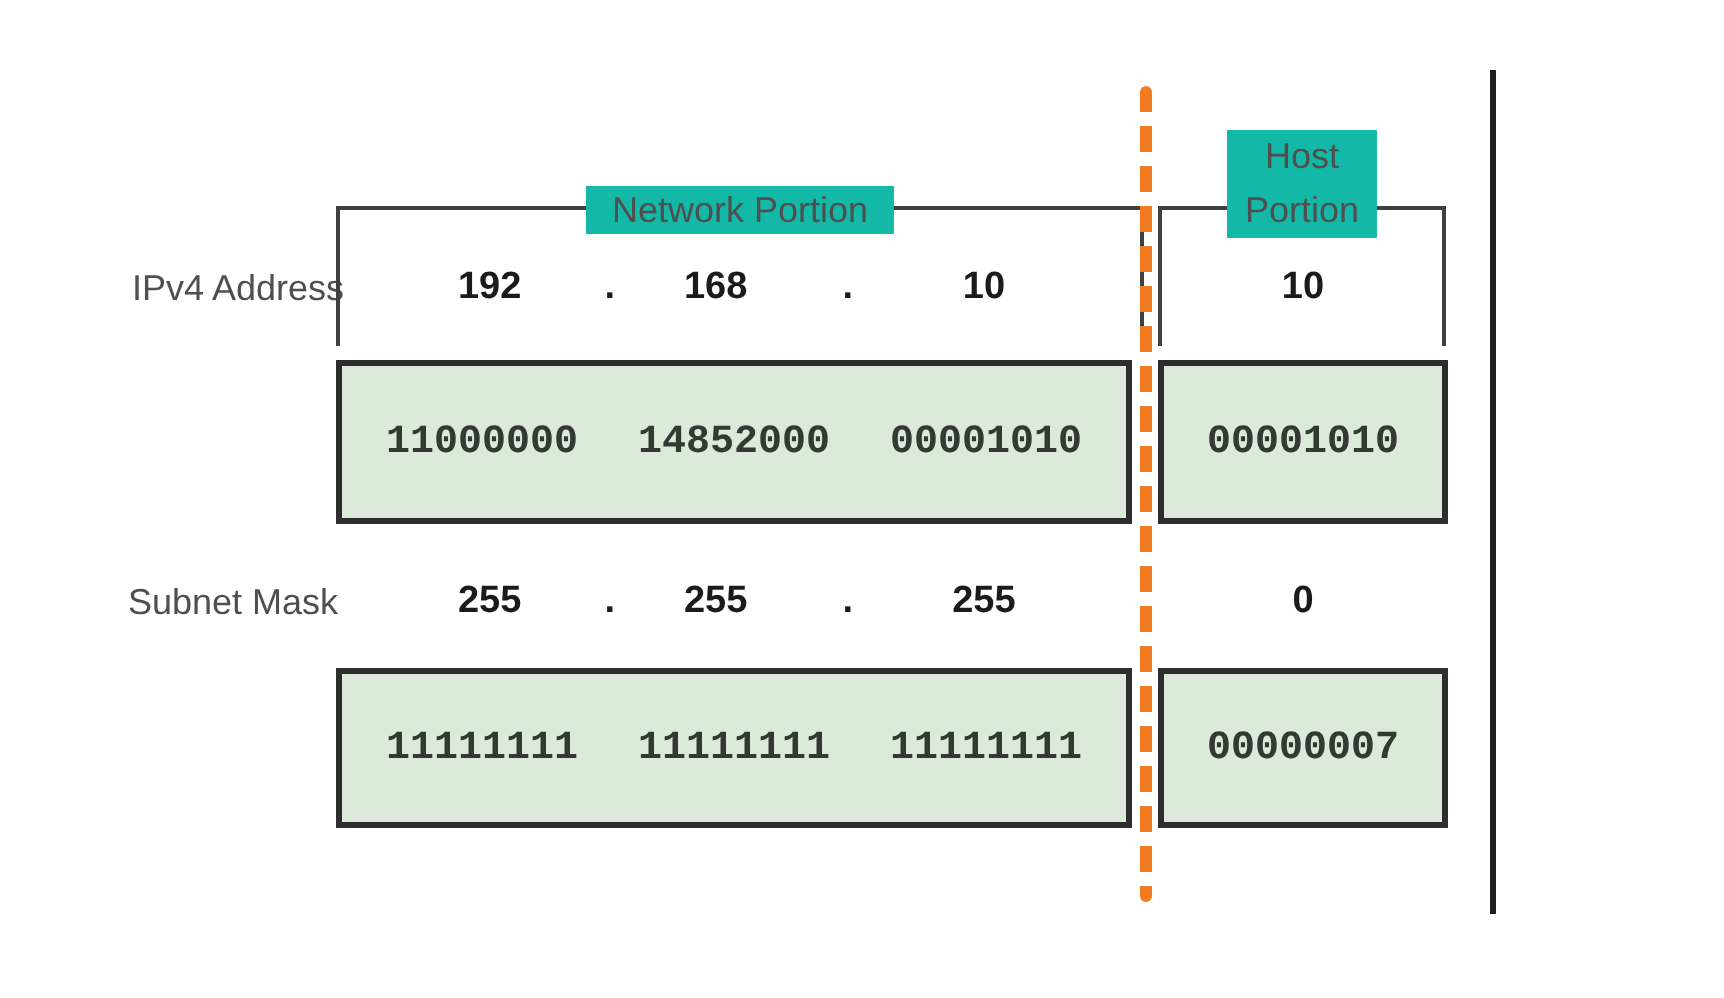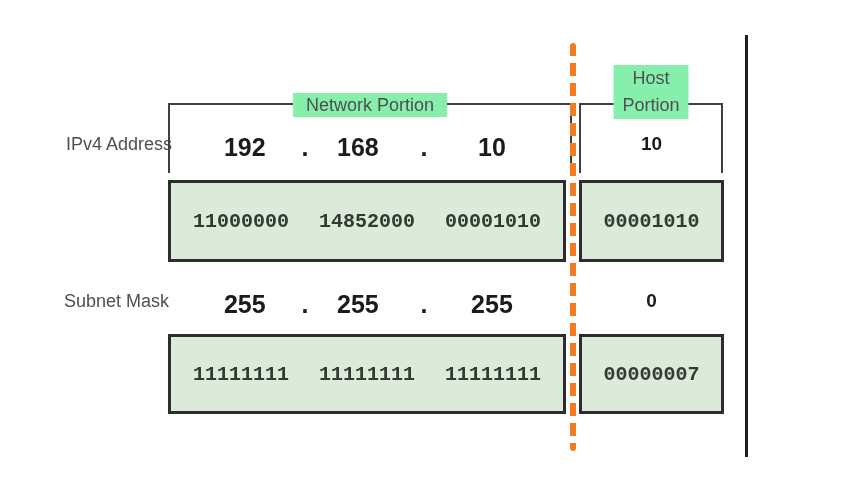--- a/index.html
+++ b/index.html
@@ -20,38 +20,38 @@
   
   .bracket{
     position:absolute;top:103px;height:70px;z-index:3;
     border-top:2px solid #3f3f3f;border-left:2px solid #3f3f3f;border-right:2px solid #3f3f3f;
     box-sizing:border-box;
   }
   .bracket-network{left:168px;width:404px;}
   .bracket-host{left:579px;width:144px;}
   .bracket-label{
     position:absolute;left:50%;transform:translateX(-50%);
-    background:#86efac;color:#4f4f4f;font-size:18px;white-space:nowrap;
+    background:#14b8a6;color:#4f4f4f;font-size:18px;white-space:nowrap;
     text-align:center;z-index:4;
   }
   .bracket-network .bracket-label{top:-12px;padding:0 13px;line-height:24px;}
   .bracket-host .bracket-label{top:-40px;padding:0 9px;line-height:27px;}
   
   .row-label{
     position:absolute;color:#4f4f4f;font-size:18px;text-align:right;z-index:2;margin-left:12px;
   }
   .row-label.ipv4{left:0px;top:134px;width:160px;}
   .row-label.mask{left:0px;top:291px;width:157px;}
   
   .octet-row{position:absolute;left:168px;width:398px;height:24px;z-index:2;}
   .octet-row.r1{top:133px;}
   .octet-row.r2{top:290px;}
   .octet{
     position:absolute;transform:translateX(-50%);
-    font-size:25px;font-weight:bold;color:#1b1b1b;white-space:nowrap;
+    font-size:19px;font-weight:bold;color:#1b1b1b;white-space:nowrap;
   }
   .octet.p0{left:19.3%;} .octet.p1{left:34.4%;} .octet.p2{left:47.7%;}
   .octet.p3{left:64.3%;} .octet.p4{left:81.4%;}
   .host-octet{
     position:absolute;left:579px;width:145px;text-align:center;
     font-size:19px;font-weight:bold;color:#1b1b1b;z-index:2;
   }
   .host-octet.r1{top:133px;}
   .host-octet.r2{top:290px;}
   

